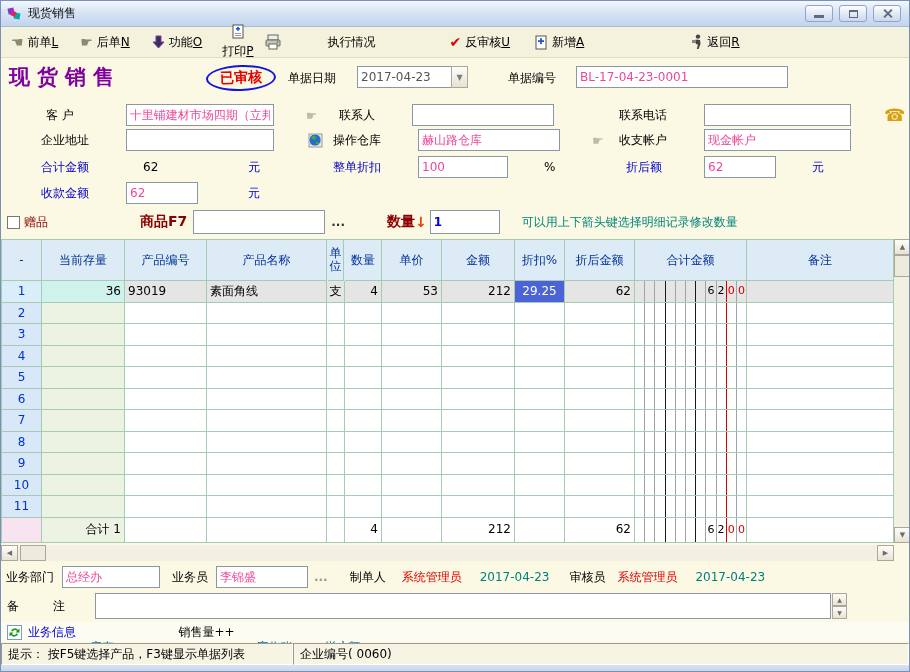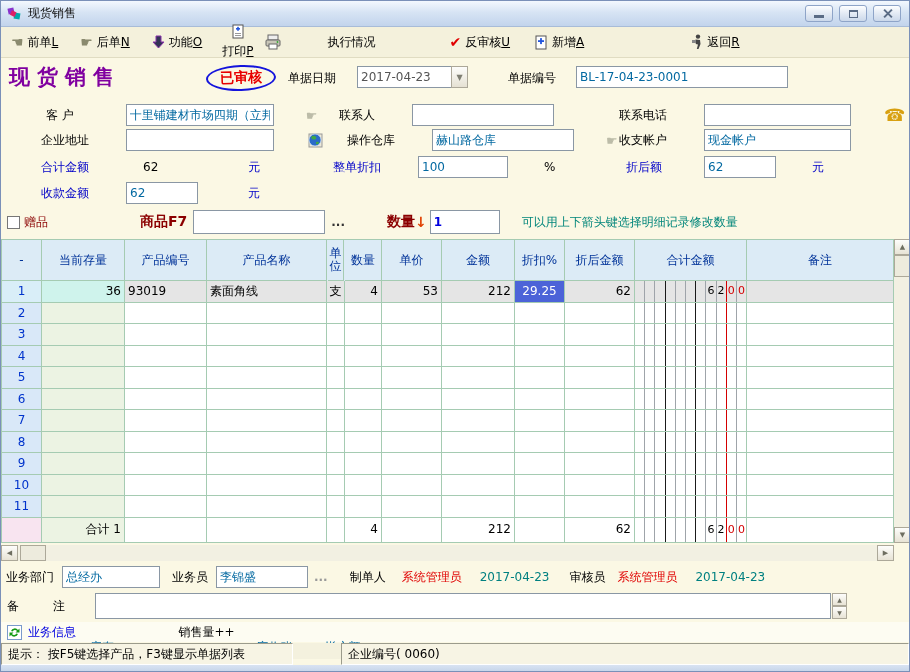--- a/index.html
+++ b/index.html
@@ -31,21 +31,21 @@
   .tb-check{color:#E00000;font-weight:bold;font-size:14px;}
   
   .docheader{position:absolute;left:0;top:60px;width:100%;height:36px;}
   .doc-title{position:absolute;left:8px;top:2px;font-size:21px;font-weight:bold;color:#8000A0;letter-spacing:7px;font-family:"DejaVu Serif","Liberation Serif",serif;}
   .stamp{position:absolute;left:205px;top:4px;border:2px solid #1414DC;border-radius:50%;
     padding:2px 12px;color:#E80000;font-weight:bold;font-size:14px;transform:rotate(-2deg);background:transparent;}
   .lbl{white-space:nowrap;}
   .blbl{color:#0000C8;white-space:nowrap;}
   .mlbl{color:#8B0000;font-weight:bold;white-space:nowrap;}
   input[type=text]{border:1px solid #8A97A4;background:#FFF;height:22px;font-size:12px;
-    font-family:"DejaVu Sans","Liberation Sans",sans-serif;padding:0 3px;color:#0369a1;}
+    font-family:"DejaVu Sans","Liberation Sans",sans-serif;padding:0 3px;color:#ec4899;}
   .combo-btn{width:17px;height:22px;border:1px solid #ACA899;background:linear-gradient(#FDFDFB,#E5E1D3);
     display:inline-flex;align-items:center;justify-content:center;color:#7E7E72;font-size:8px;margin-left:-1px;}
   .date-label{position:absolute;left:287px;top:9px;}
   .date-combo{position:absolute;left:356px;top:5px;display:flex;}
   .date-combo input{width:95px;color:#555;}
   .no-label{position:absolute;left:507px;top:9px;}
   .no-input{position:absolute;left:575px;top:5px;width:212px;}
   
   .formarea{position:absolute;left:0;top:96px;width:100%;height:108px;}
   .frow{position:absolute;height:24px;display:flex;align-items:center;gap:28px;}
@@ -110,21 +110,21 @@
   textarea{border:1px solid #8A97A4;resize:none;height:26px;width:736px;margin-left:30px;
     font-family:"DejaVu Sans","Liberation Sans",sans-serif;font-size:12px;}
   .spinner{display:flex;flex-direction:column;margin-left:1px;margin-top:0;}
   .spinner div{width:15px;height:13px;border:1px solid #ACA899;background:linear-gradient(#FDFDFB,#E7E3D5);
     color:#6E6E60;font-size:6px;display:flex;align-items:center;justify-content:center;}
   .inforow{position:absolute;left:0;top:621px;width:100%;height:20px;display:flex;align-items:center;background:#FDFCF2;}
   .link-blue{color:#0000E0;margin-right:14px;}
   .link-green{color:#0369a1;margin-right:22px;margin-top:30px;}
   .link-black{color:#000;margin-right:22px;}
   
-  .statusbar{position:absolute;left:0;top:642px;width:100%;height:16px;background:#F4F1DE;display:flex;gap:48px;}
+  .statusbar{position:absolute;left:0;top:642px;width:100%;height:16px;background:#F4F1DE;display:flex;}
   .statuscell{border:1px solid;border-color:#9B9B8C #FFF #FFF #9B9B8C;height:22px;line-height:20px;
     padding:0 6px;background:#F7F4E4;white-space:nowrap;overflow:hidden;}
   .st-left{width:292px;}
   .st-right{flex:1;}
   .framebottom{position:absolute;left:0;top:664px;width:100%;height:8px;background:linear-gradient(#D9E3F2,#C2D2E8);}
 </style>
 </head>
 <body>
 
 <div id="window">
@@ -237,21 +237,21 @@
       <span class="lbl">企业地址</span>
       <input type="text" style="width: 148px; margin-left: 9px;" value="">
       <svg width="16" height="16" viewBox="0 0 16 16" style="margin-left:5px;">
         <rect x="2" y="2" width="13" height="13" fill="#EDEAD8" stroke="#999"></rect>
         <circle cx="8" cy="8" r="6" fill="#2A6BC8"></circle>
         <path d="M4 5 Q6 3 8 4 Q10 5 9 7 Q7 8 5 7 Z" fill="#3FA846"></path>
         <path d="M9 10 Q12 9 12 11 Q11 13 9 12 Z" fill="#3FA846"></path>
         <ellipse cx="8" cy="8" rx="6" ry="6" fill="none" stroke="#CFE2F8" stroke-width="0.7"></ellipse>
       </svg>
     </div>
-    <div class="frow" style="left:346px;top:31px;">
+    <div class="frow" style="left:332px;top:31px;">
       <span class="lbl">操作仓库</span>
       <input type="text" style="width: 142px; margin-left: 9px;" value="赫山路仓库">
       <span class="ptr-icon">☛</span>
     </div>
     <div class="frow" style="left:618px;top:31px;">
       <span class="lbl">收支帐户</span>
       <input type="text" style="width: 147px; margin-left: 9px;" value="现金帐户">
     </div>
 
     <div class="frow" style="left:40px;top:58px;">

